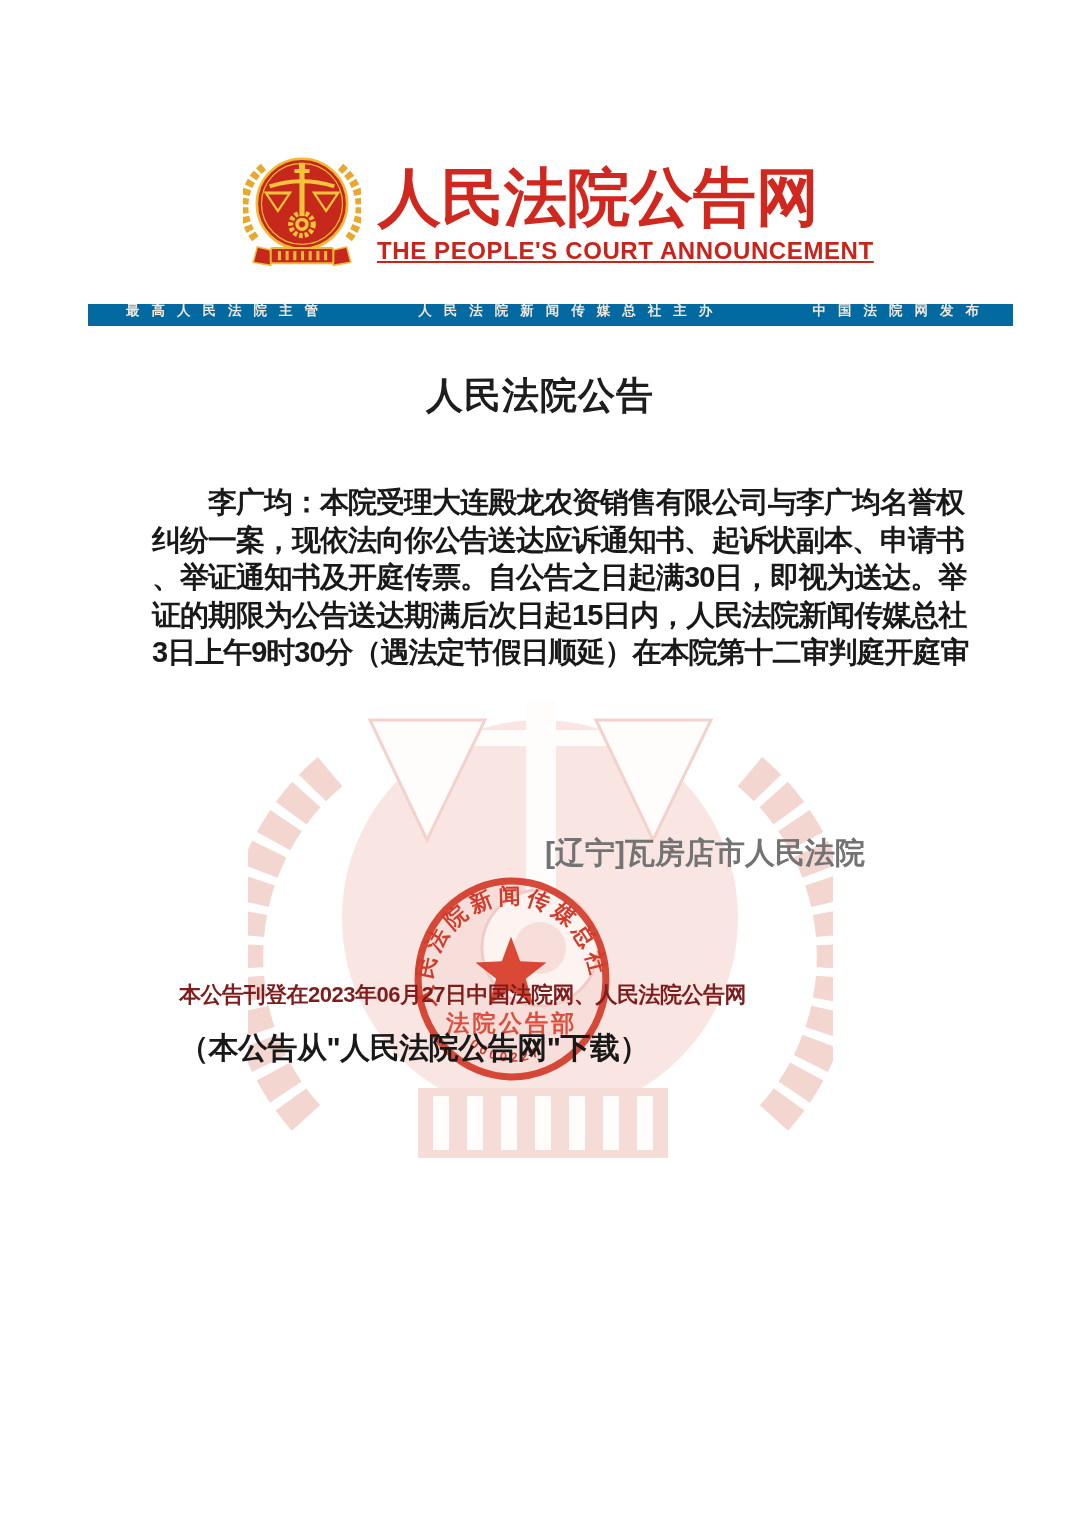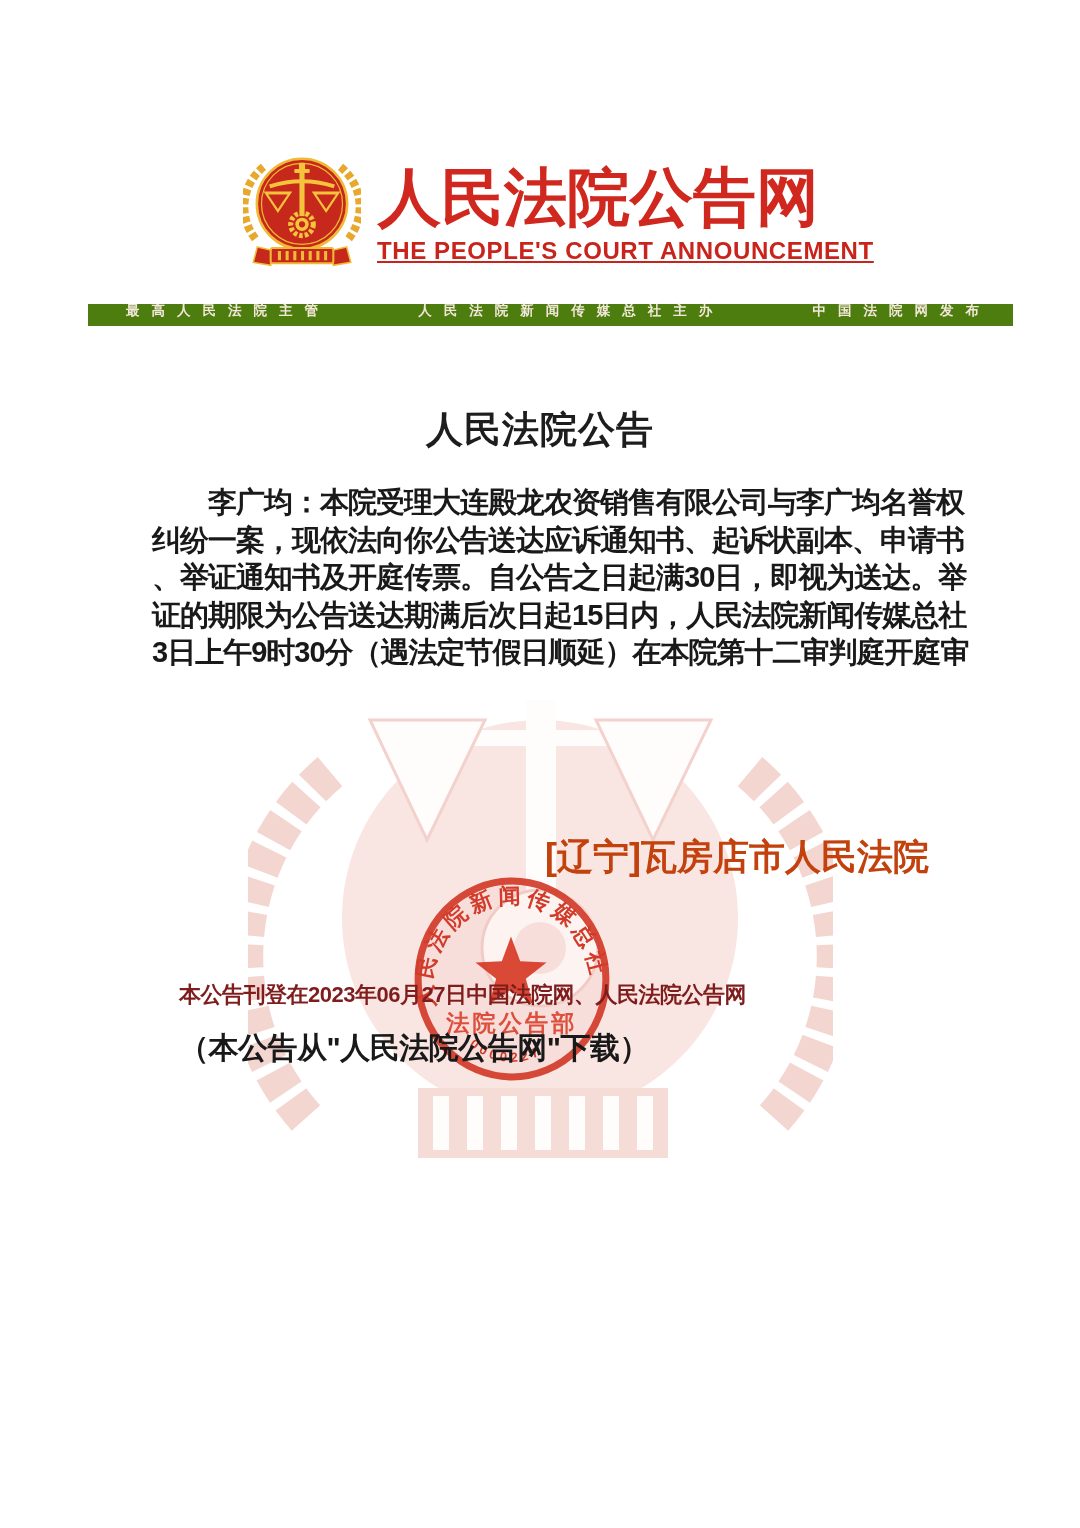--- a/index.html
+++ b/index.html
@@ -7,37 +7,37 @@
   .page{position:relative;width:1080px;height:1528px;background:#ffffff;overflow:hidden;margin:16px auto;}
 
   
   .emblem{position:absolute;left:243px;top:132px;}
   .site-title{position:absolute;left:378px;top:146px;width:460px;
     font-size:63px;line-height:70px;font-weight:900;color:#d0281f;letter-spacing:0px;white-space:nowrap;}
   .site-subtitle{position:absolute;left:377px;top:221px;width:470px;
     font-size:24px;font-weight:700;color:#c9241c;letter-spacing:0.6px;white-space:nowrap;text-decoration:underline;}
 
   
-  .banner{position:absolute;left:88px;top:288px;width:925px;height:22px;background:#4d7c0f;
+  .banner{position:absolute;left:88px;top:288px;width:925px;height:22px;background:#0369a1;
     display:flex;align-items:center;justify-content:space-between;box-sizing:border-box;
     padding:0 22px 8px 38px;}
   .banner span{font-size:13.5px;font-weight:600;color:#f3e7da;letter-spacing:12px;white-space:nowrap;}
 
   
-  .doc-title{position:absolute;left:0;top:389px;width:1080px;text-align:center;
+  .doc-title{position:absolute;left:0;top:355px;width:1080px;text-align:center;
     font-size:37px;font-weight:700;color:#1d1d1d;letter-spacing:1px;}
 
   
   .body-block{position:absolute;left:152px;top:468px;width:820px;}
   .body-line{font-size:29px;line-height:37.6px;font-weight:600;color:#191919;
     letter-spacing:-1px;white-space:nowrap;}
   .body-line.first{text-indent:56px;}
 
-  .court-name{position:absolute;left:545px;top:817px;font-size:36px;font-weight:600;
-    color:#c2410c;white-space:nowrap;z-index:5;}
+  .court-name{position:absolute;left:545px;top:817px;font-size:30px;font-weight:600;
+    color:#737373;white-space:nowrap;z-index:5;}
 
   .footer-1{position:absolute;left:179px;top:964px;font-size:22px;font-weight:600;
     color:#7f1d1d;letter-spacing:-0.5px;white-space:nowrap;z-index:6;}
   .footer-2{position:absolute;left:179px;top:1012px;font-size:30px;font-weight:600;
     color:#191919;letter-spacing:-0.5px;white-space:nowrap;z-index:6;}
 
   .watermark{position:absolute;left:248px;top:662px;z-index:0;}
   .seal{position:absolute;left:411px;top:860px;z-index:3;}
 
   .seal-ring-text{font-size:22px;font-weight:700;fill:#d23b2a;}

